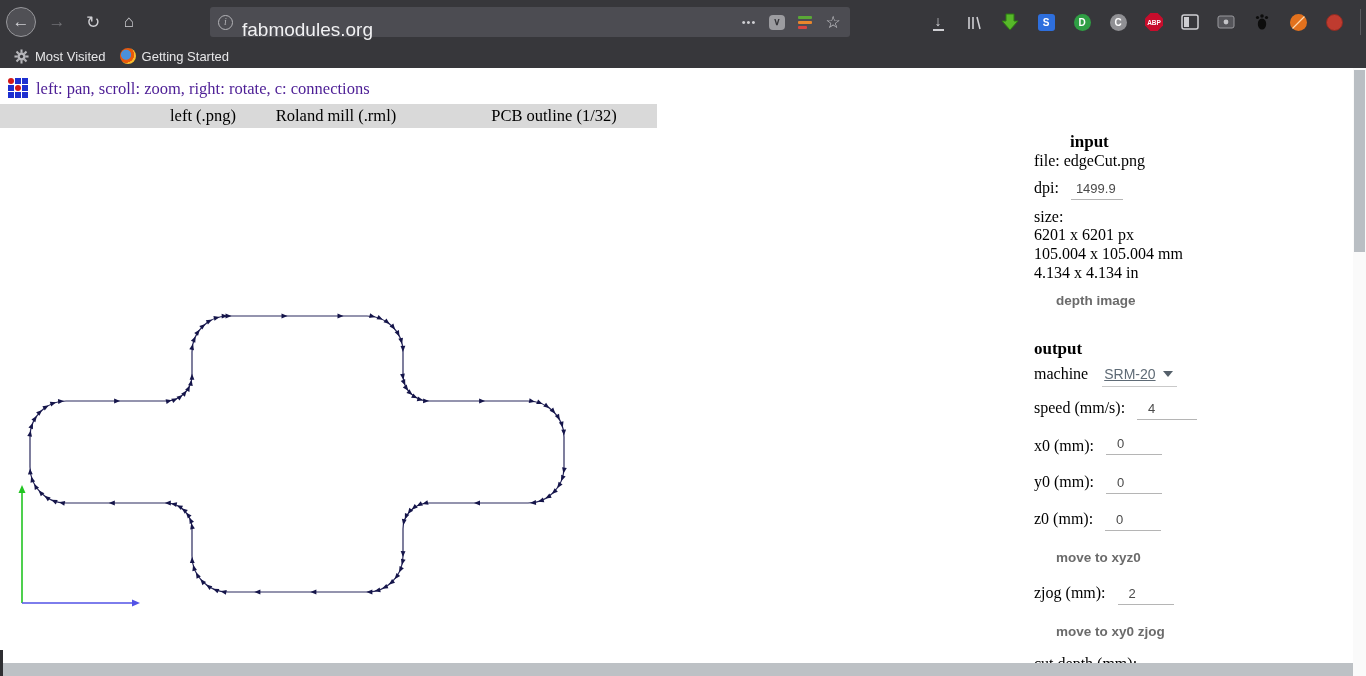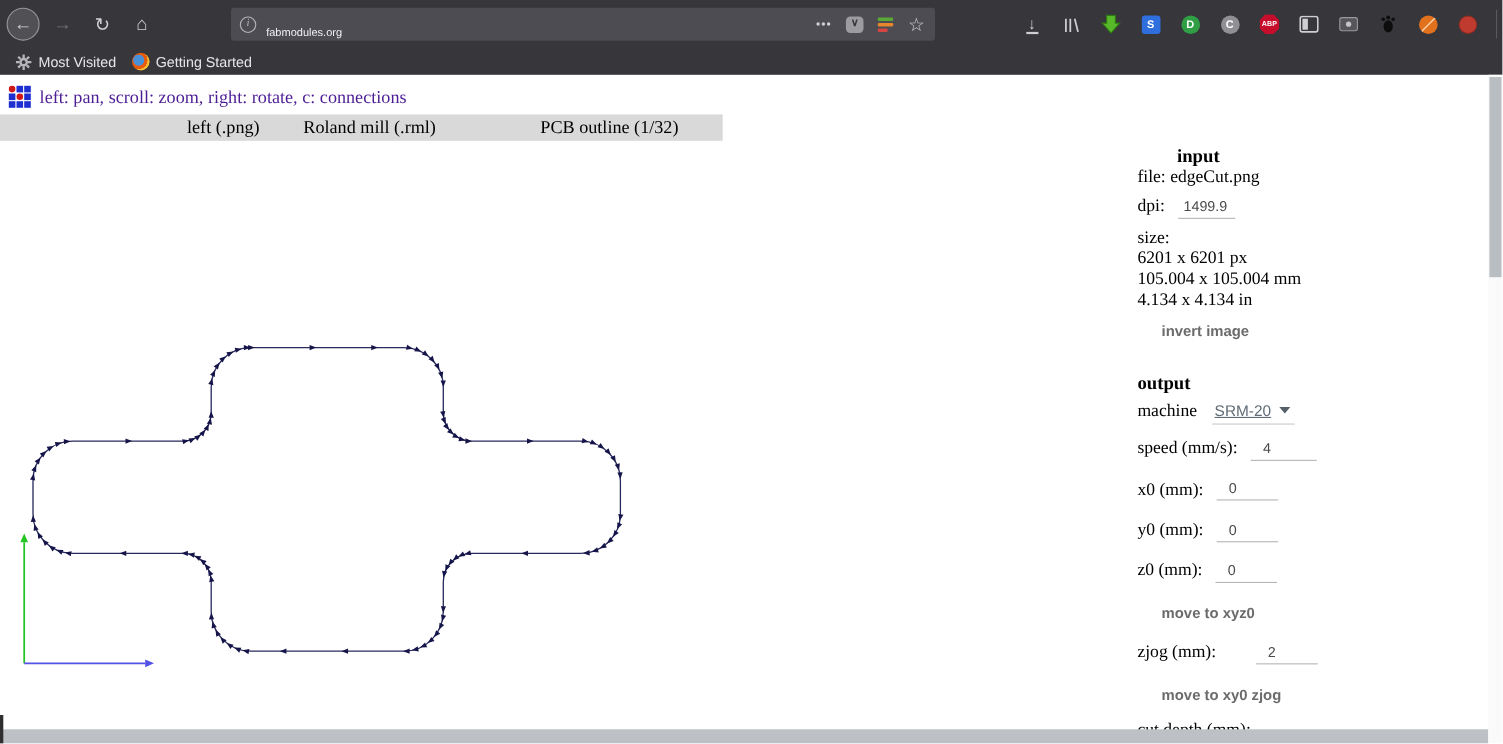--- a/index.html
+++ b/index.html
@@ -13,21 +13,21 @@
             display:flex; align-items:center; font-family:"Liberation Sans", sans-serif; }
   .navbtn { width:30px; height:30px; display:flex; align-items:center; justify-content:center;
             color:#cfcfd3; font-size:17px; margin-left:6px; border-radius:50%; flex:none; }
   .navbtn.back { background:#505055; border:1.5px solid #97979b; margin-left:6px; }
   .navbtn.disabled { color:#717175; }
   .urlbar { margin-left:66px; width:640px; height:30px; background:#4c4c52; border-radius:3px;
             display:flex; align-items:center; padding:0 8px; flex:none; }
   .info-circle { width:15px; height:15px; border:1.4px solid #b4b4b8; border-radius:50%;
                  color:#b4b4b8; font-size:10px; line-height:12px; text-align:center;
                  font-family:"Liberation Serif",serif; font-style:italic; flex:none; }
-  .url-text { color:#f1f1f3; font-size:10px; margin-left:9px; flex:1 1 auto;margin-top:16px; }
+  .url-text { color:#f1f1f3; font-size:19px; margin-left:9px; flex:1 1 auto;margin-top:16px; }
   .urlicon { color:#cfcfd3; font-size:15px; margin-left:10px; flex:none; display:flex;
              align-items:center; justify-content:center; width:18px; height:18px; }
   .dots { font-size:11px; letter-spacing:1px; }
   .pocket { width:16px; height:15px; background:#9c9ca0; border-radius:4px; color:#37373b;
             font-size:10px; font-weight:bold; line-height:14px; text-align:center; }
   .bars-icon { display:flex; flex-direction:column; justify-content:center; gap:2px; }
   .bars-icon i { display:block; height:3px; border-radius:1px; }
   .bars-icon .b1 { width:14px; background:#5aa837; }
   .bars-icon .b2 { width:14px; background:#e8862c; }
   .bars-icon .b3 { width:9px;  background:#d64541; }
@@ -328,21 +328,21 @@
   <div class="prow" style="top:111px;">
     <span>dpi:</span>
     <input class="field" style="width: 52px; padding-left: 5px;" value="1499.9">
   </div>
 
   <div class="prow" style="top:140px;">size:</div>
   <div class="prow" style="top:158px;">6201 x 6201 px</div>
   <div class="prow" style="top:177px;">105.004 x 105.004 mm</div>
   <div class="prow" style="top:196px;">4.134 x 4.134 in</div>
 
-  <button class="pbtn" style="top:225px;">invert image</button>
+  <button class="pbtn" style="top:225px;">depth image</button>
 
   <div class="prow phead" style="top:271px;">output</div>
 
   <div class="prow" style="top:297px;">
     <span>machine</span>
     <span class="machine-sel">
       <span>SRM-20</span>
       <span class="chev"></span>
     </span>
   </div>
@@ -362,21 +362,21 @@
     <input class="field" style="width: 56px;" value="0">
   </div>
 
   <div class="prow" style="top:442px;">
     <span>z0 (mm):</span>
     <input class="field" style="width: 56px;" value="0">
   </div>
 
   <button class="pbtn" style="top:482px;">move to xyz0</button>
 
-  <div class="prow" style="top:516px;gap:24px;">
+  <div class="prow" style="top:516px;">
     <span>zjog (mm):</span>
     <input class="field" style="width: 56px;" value="2">
   </div>
 
   <button class="pbtn" style="top:556px;">move to xy0 zjog</button>
 
   <div class="prow" style="top:587px;">cut depth (mm):</div>
 </div>
 
 <div class="bottombar"></div>

